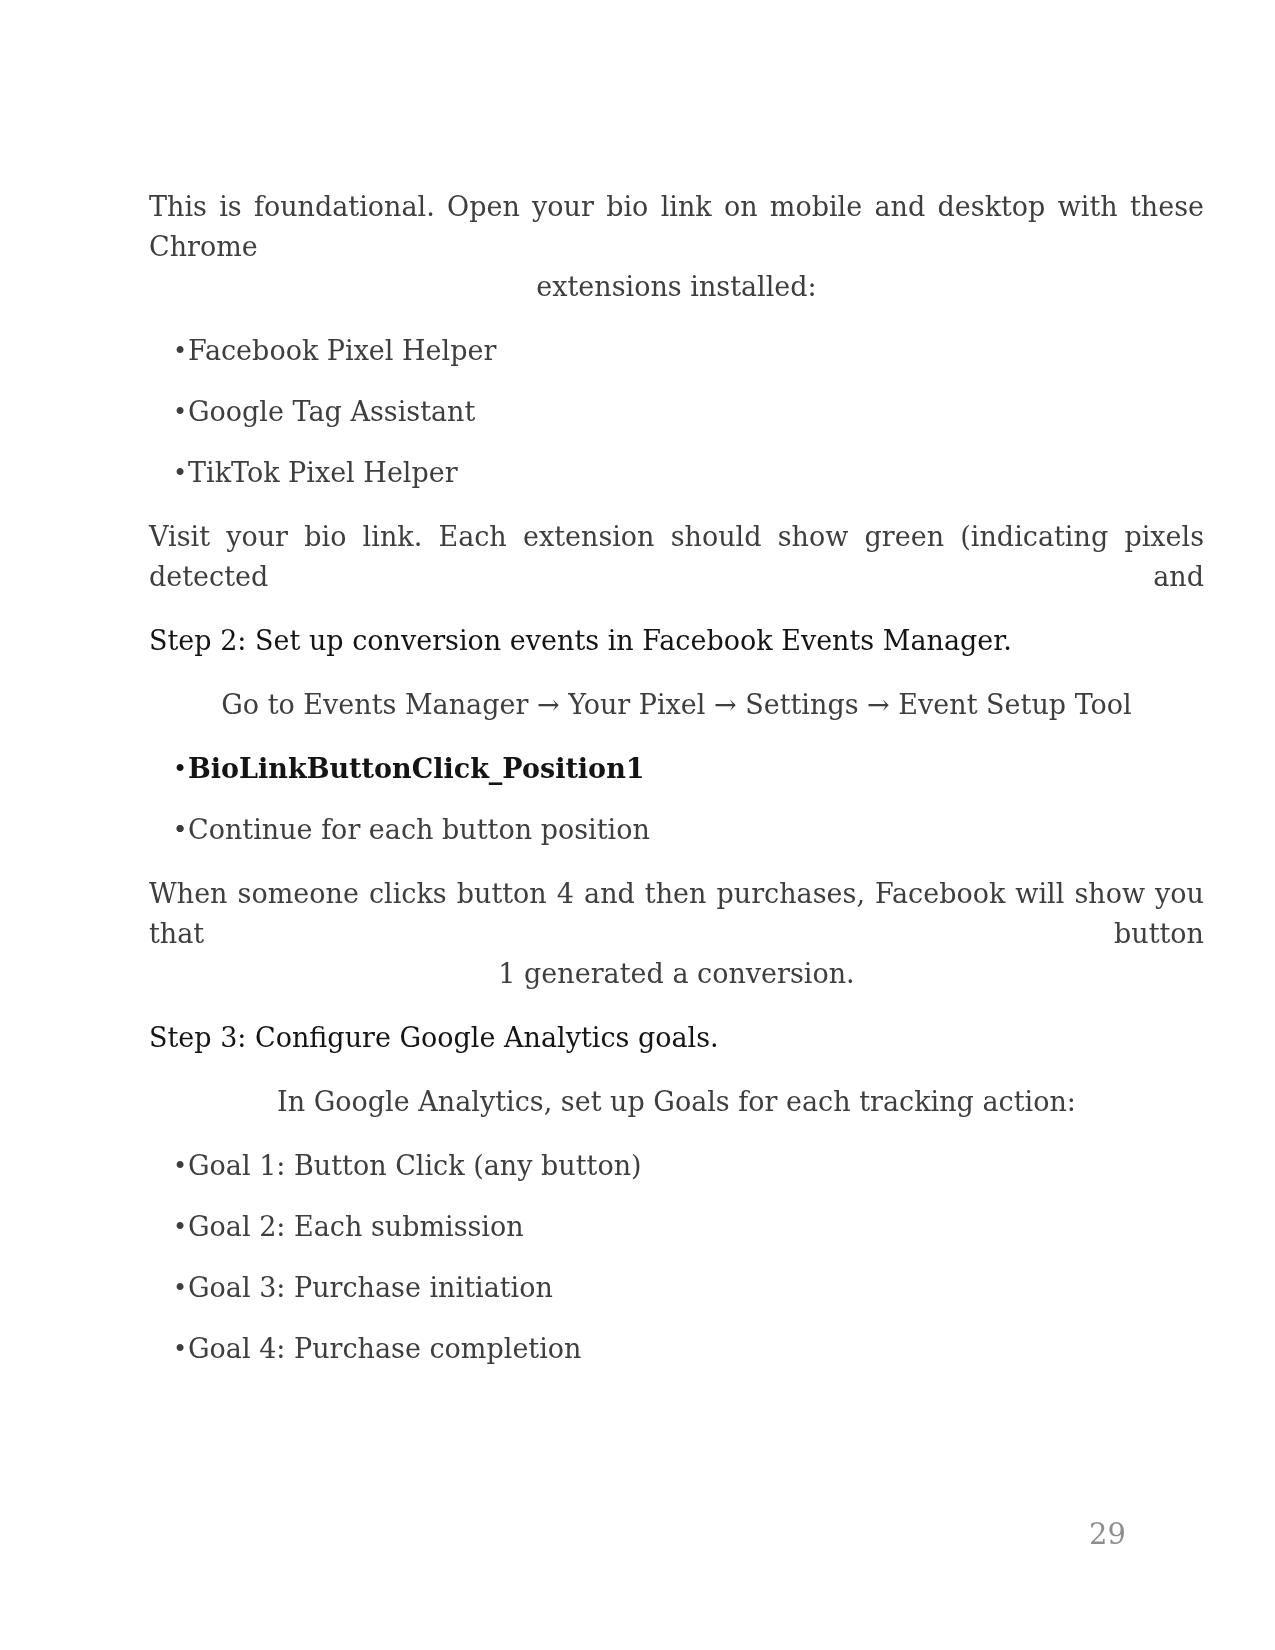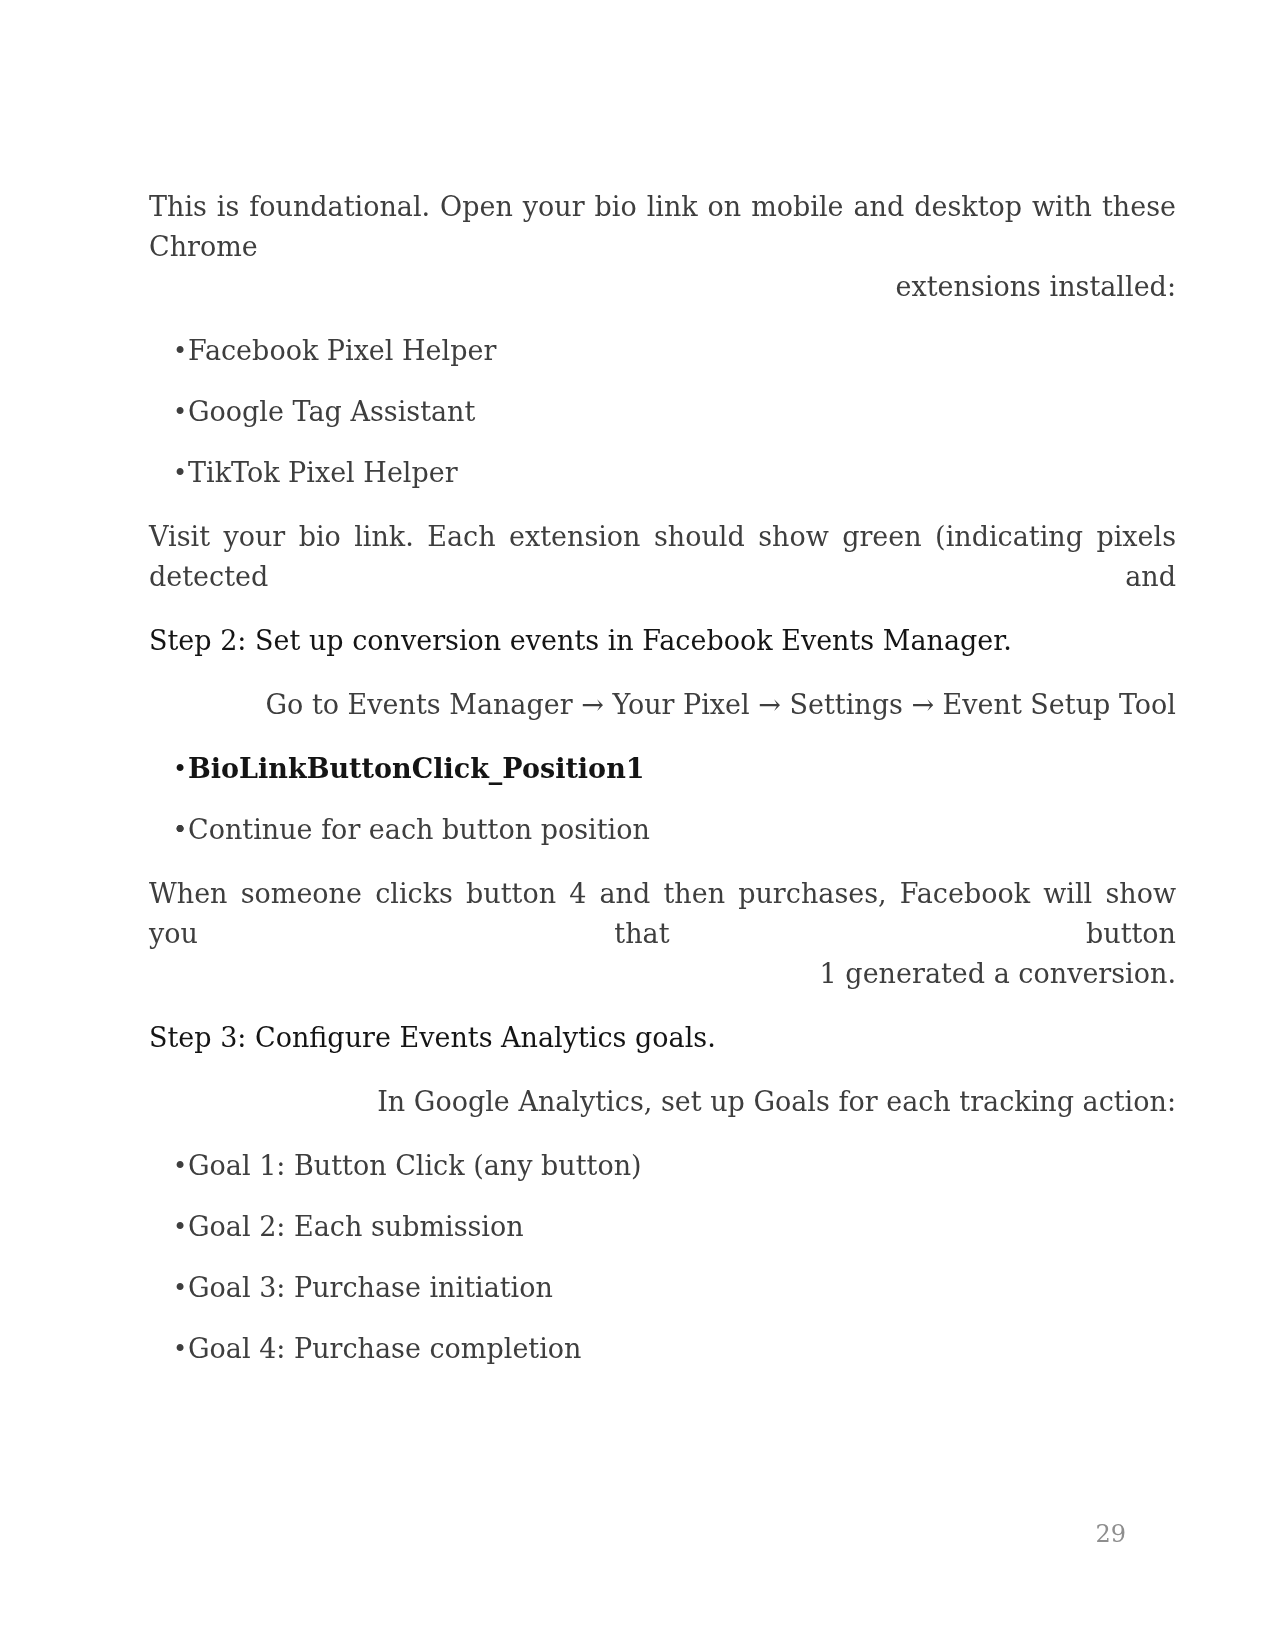--- a/index.html
+++ b/index.html
@@ -11,31 +11,31 @@
     width: 1275px;
     height: 1650px;
     position: relative;
     overflow: hidden;
     font-family: "DejaVu Serif", "Liberation Serif", serif;
   }
   .page {
     position: absolute;
     inset: 0;
     box-sizing: border-box;
-    padding: 187px 99px 0 149px;
+    padding: 187px 71px 0 149px;
     font-size: 27px;
     line-height: 40px;
     color: var(--body-color, #3e3e3e);
   }
   .para { margin: 0 0 24px 0; }
   .para .jl {            
     text-align: justify;
     text-align-last: justify;
   }
-  .para .ll { text-align: right; }   
+  .para .ll { text-align: center; }   
   .heading {
     font-weight: normal;
     color: var(--strong-color, #141414);
     margin: 0 0 24px 0;
   }
   ul.blist {
     list-style: none;
     margin: 0 0 24px 0;
     padding: 0;
   }
@@ -54,21 +54,21 @@
   ul.blist li.bold .li-text,
   ul.blist li.bold .marker {
     font-weight: bold;
     color: var(--strong-color, #141414);
   }
   ul.blist li.bold .marker { font-weight: normal; }
   .pagenum {
     position: absolute;
     top: 1514px;
     right: 149px;
-    font-size: 24px;
+    font-size: 29px;
     line-height: 40px;
     color: var(--pagenum-color, #8e8e8e);
   }
 </style>
 </head>
 <body style="--body-color: #3e3e3e; --strong-color: #141414; --pagenum-color: #8e8e8e; background: rgb(255, 255, 255);">
 
 <div class="page">
   <div>
       <div class="para">
@@ -89,21 +89,21 @@
       </div>
       <ul class="blist">
         <li class="bold"><span class="marker">•</span><span class="li-text">BioLinkButtonClick_Position1</span></li>
         <li class="bold"><span class="marker">•</span></li>
         <li class=""><span class="marker">•</span><span class="li-text">Continue for each button position</span></li>
       </ul>
       <div class="para">
         <div class="jl">When someone clicks button 4 and then purchases, Facebook will show you that button</div>
         <div class="ll">1 generated a conversion.</div>
       </div>
-      <div class="heading">Step 3: Configure Events Analytics goals.</div>
+      <div class="heading">Step 3: Configure Google Analytics goals.</div>
       <div class="para">
         <div class="ll">In Google Analytics, set up Goals for each tracking action:</div>
       </div>
       <ul class="blist">
         <li class=""><span class="marker">•</span><span class="li-text">Goal 1: Button Click (any button)</span></li>
         <li class=""><span class="marker">•</span><span class="li-text">Goal 2: Each submission</span></li>
         <li class=""><span class="marker">•</span><span class="li-text">Goal 3: Purchase initiation</span></li>
         <li class=""><span class="marker">•</span><span class="li-text">Goal 4: Purchase completion</span></li>
       </ul>
     </div>

